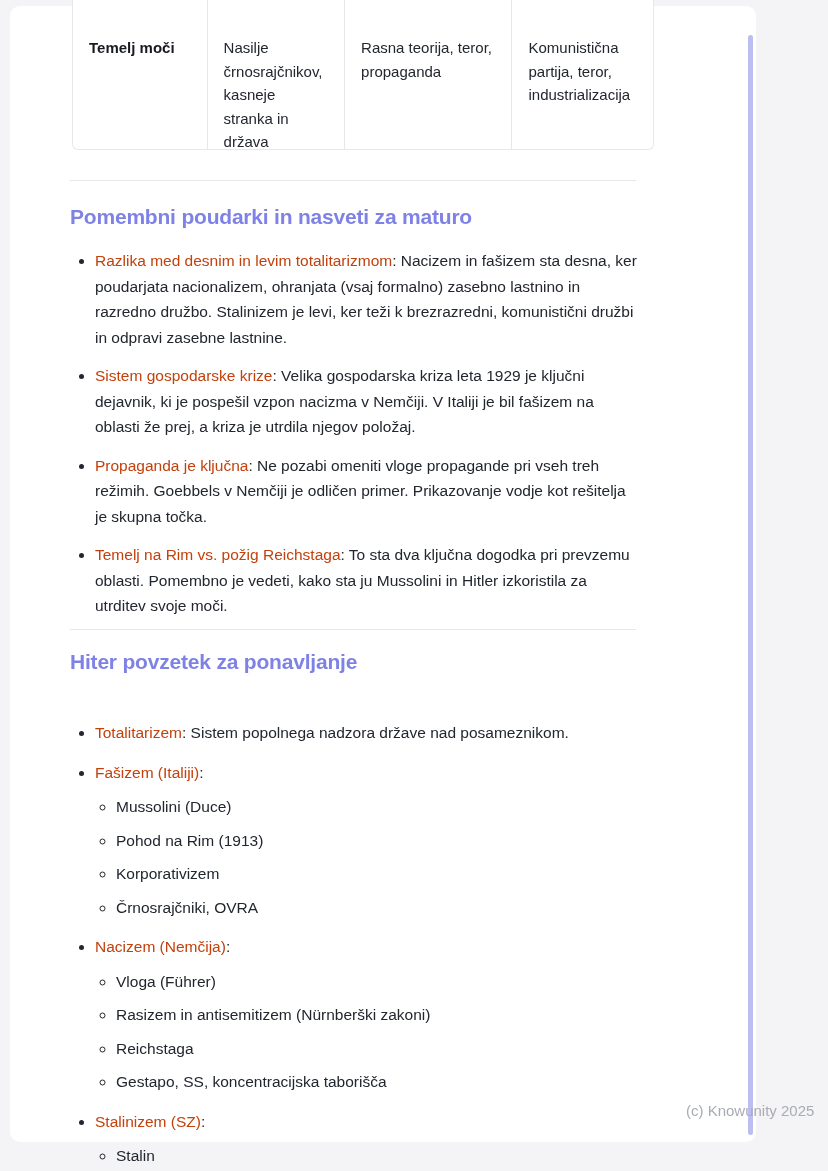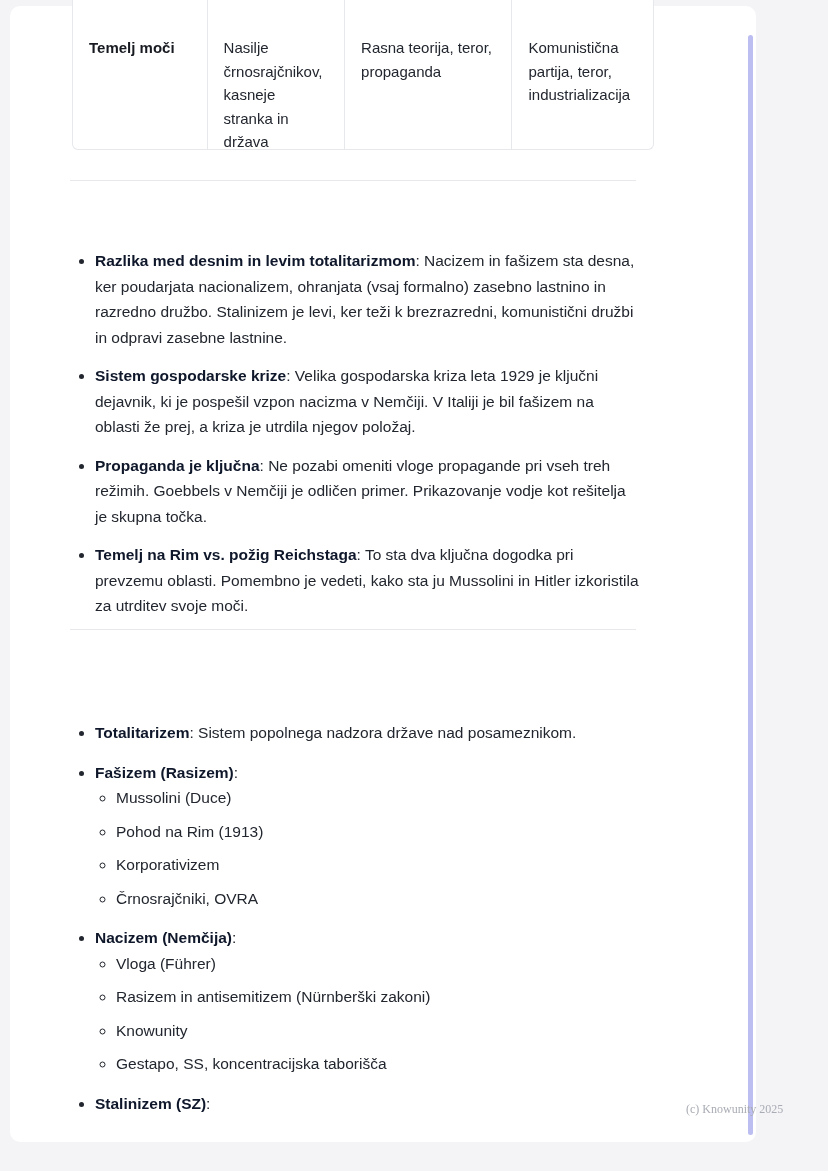--- a/index.html
+++ b/index.html
@@ -52,102 +52,107 @@
 
   .list-block { position:absolute; left:70px; width:572px; }
   .lb1 { top:248px; }
   .lb2 { top:720px; }
 
   ul.main-list { list-style:disc; padding-left:25px; color:#22262e; }
   ul.main-list > li {
     font-size:15.5px; line-height:25.5px; margin-bottom:13px; color:#22262e;
   }
   ul.main-list > li::marker { color:#22262e; }
-  .lead { font-weight:700; color:#0f172a;text-align:center; }
+  .lead { font-weight:400; color:#c2410c;text-align:center; }
 
-  ul.sub-list { list-style:circle; padding-left:21px; }
+  ul.sub-list { list-style:circle; padding-left:21px; margin-top:9px; }
   ul.sub-list > li {
     font-size:15.5px; line-height:25.5px; margin-bottom:8px; color:#22262e;
     font-weight:400;
   }
 
   .lb2 ul.main-list > li { margin-bottom:14px; }
 
   
   .scrollbar-thumb {
     position:absolute; left:748px; top:35px; width:5px; height:1100px;
     background:#bcbdf1; border-radius:3px;
   }
 
   .footer-note {
     position:absolute; left:686px; top:1102px; width:120px;
-    font-size:12px; color:#a9acb4; white-space:nowrap;font-family:Liberation Serif, serif;
+    font-size:15px; color:#a9acb4; white-space:nowrap;
   }
 </style>
 </head>
 <body>
 
 <div class="canvas">
   <div class="page"></div>
 
   <div class="table">
     <div class="cell c1">Temelj moči</div>
     <div class="cell c2">Nasilje črnosrajčnikov, kasneje stranka in država</div>
     <div class="cell c3">Rasna teorija, teror, propaganda</div>
     <div class="cell c4">Komunistična partija, teror, industrializacija</div>
   </div>
 
   <hr class="divider d1">
 
+  <h2 class="section-title t1">Pomembni poudarki in nasveti za maturo</h2>
 
   <div class="list-block lb1">
     <ul class="main-list">
       <li>
         <span class="lead">Razlika med desnim in levim totalitarizmom</span><span>: Nacizem in fašizem sta desna, ker poudarjata nacionalizem, ohranjata (vsaj formalno) zasebno lastnino in razredno družbo. Stalinizem je levi, ker teži k brezrazredni, komunistični družbi in odpravi zasebne lastnine.</span>
       </li>
       <li>
         <span class="lead">Sistem gospodarske krize</span><span>: Velika gospodarska kriza leta 1929 je ključni dejavnik, ki je pospešil vzpon nacizma v Nemčiji. V Italiji je bil fašizem na oblasti že prej, a kriza je utrdila njegov položaj.</span>
       </li>
       <li>
         <span class="lead">Propaganda je ključna</span><span>: Ne pozabi omeniti vloge propagande pri vseh treh režimih. Goebbels v Nemčiji je odličen primer. Prikazovanje vodje kot rešitelja je skupna točka.</span>
       </li>
       <li>
         <span class="lead">Temelj na Rim vs. požig Reichstaga</span><span>: To sta dva ključna dogodka pri prevzemu oblasti. Pomembno je vedeti, kako sta ju Mussolini in Hitler izkoristila za utrditev svoje moči.</span>
       </li>
     </ul>
   </div>
 
   <hr class="divider d2">
 
+  <h2 class="section-title t2">Hiter povzetek za ponavljanje</h2>
 
   <div class="list-block lb2">
     <ul class="main-list">
       <li>
         <span class="lead">Totalitarizem</span><span>: Sistem popolnega nadzora države nad posameznikom.</span>
       </li>
       <li>
-        <span class="lead">Fašizem (Rasizem)</span><span>:</span>
+        <span class="lead">Fašizem (Italiji)</span><span>:</span>
         <ul class="sub-list">
           <li>Mussolini (Duce)</li>
           <li>Pohod na Rim (1913)</li>
           <li>Korporativizem</li>
           <li>Črnosrajčniki, OVRA</li>
         </ul>
       </li>
       <li>
         <span class="lead">Nacizem (Nemčija)</span><span>:</span>
         <ul class="sub-list">
           <li>Vloga (Führer)</li>
           <li>Rasizem in antisemitizem (Nürnberški zakoni)</li>
-          <li>Knowunity</li>
+          <li>Reichstaga</li>
           <li>Gestapo, SS, koncentracijska taborišča</li>
         </ul>
       </li>
       <li>
         <span class="lead">Stalinizem (SZ)</span><span>:</span>
+        <ul class="sub-list">
+          <li>Stalin</li>
+        </ul>
       </li>
     </ul>
   </div>
 
   <div class="scrollbar-thumb"></div>
 
   <div class="footer-note">(c) Knowunity 2025</div>
 </div>
 
 </body></html>

